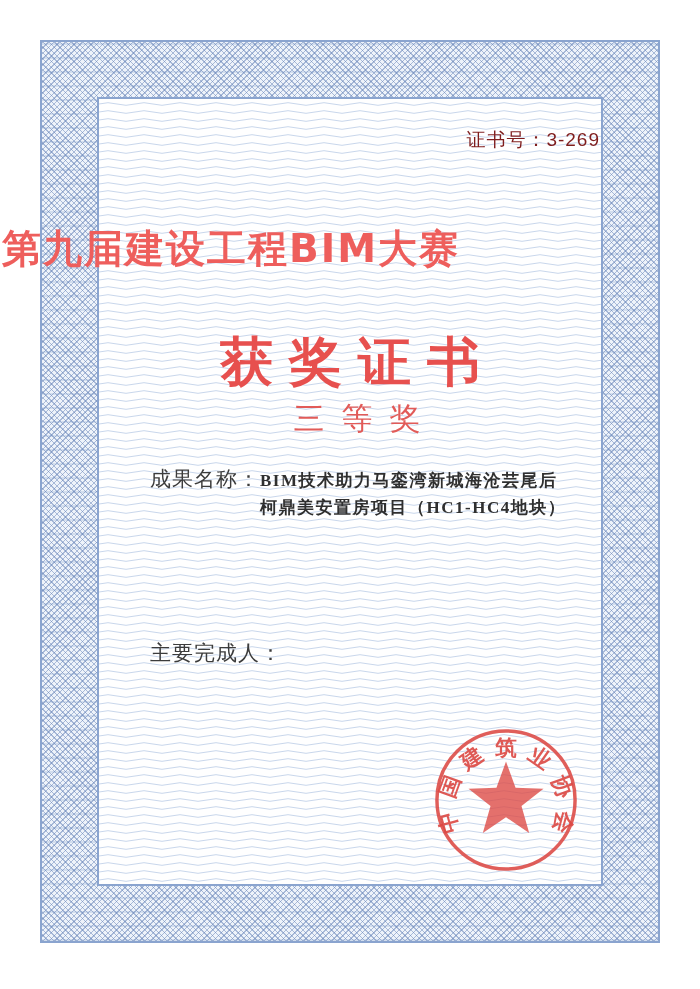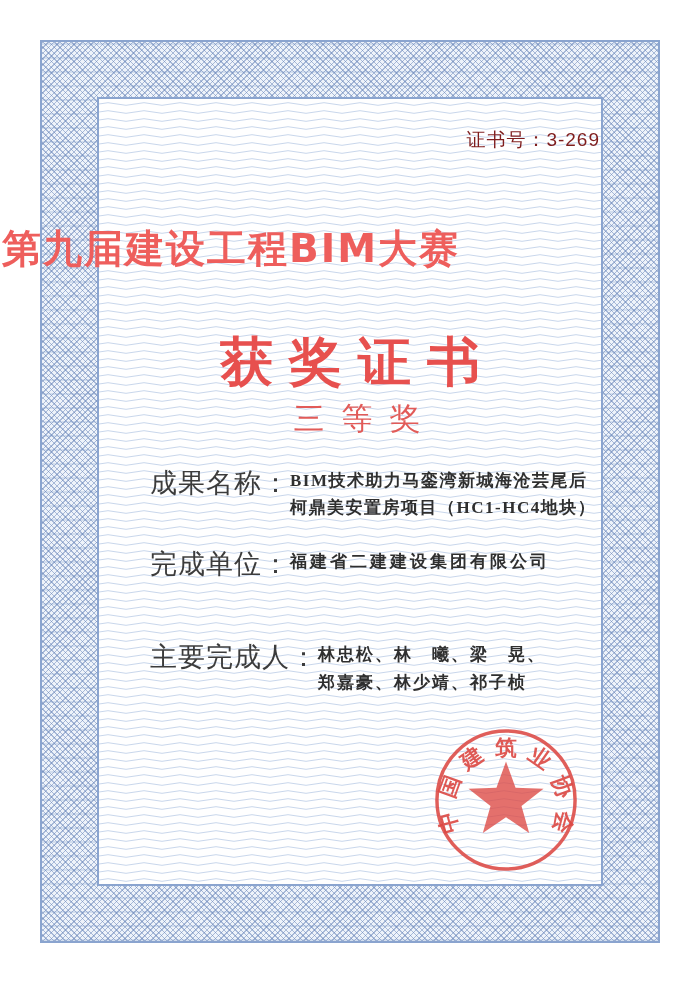--- a/index.html
+++ b/index.html
@@ -40,21 +40,21 @@
     font-size:53px;font-weight:bold;color:#e7504e;letter-spacing:16px;padding-left:16px;
     font-family:"DejaVu Serif","Liberation Serif",serif;box-sizing:border-box;margin-top:24px;
   }
   .prize{
     position:absolute;top:398px;left:0;width:700px;text-align:center;
     font-size:31px;color:#e25b58;letter-spacing:17px;padding-left:31px;
     font-family:"DejaVu Serif","Liberation Serif",serif;box-sizing:border-box;
   }
   .field{position:absolute;left:150px;display:flex;align-items:flex-start;}
   .field-label{
-    font-size:27px;color:#3c3c3c;white-space:nowrap;flex:none;
+    font-size:21px;color:#3c3c3c;white-space:nowrap;flex:none;
     font-family:"DejaVu Serif","Liberation Serif",serif;letter-spacing:1px;
   }
   .field-value{
     font-size:17px;font-weight:bold;color:#2f2f2f;line-height:27px;
     font-family:Liberation Serif, serif;letter-spacing:1.5px;
     padding-top:2px;
   }
   .f-achievement{top:465px;}
   .f-unit{top:546px;}
   .f-authors{top:639px;}
@@ -198,31 +198,23 @@
   <div class="prize">三等奖</div>
 
   <div class="field f-achievement">
     <div class="field-label">成果名称：</div>
     <div class="field-value">
       <div>BIM技术助力马銮湾新城海沧芸尾后</div>
       <div>柯鼎美安置房项目（HC1-HC4地块）</div>
     </div>
   </div>
 
-  <div class="field f-unit">
-    <div class="field-label">完成单位：</div>
-    <div class="field-value">福建省二建建设集团有限公司</div>
-  </div>
 
   <div class="field f-authors">
     <div class="field-label">主要完成人：</div>
-    <div class="field-value">
-      <div>林忠松、林　曦、梁　晃、</div>
-      <div>郑嘉豪、林少靖、祁子桢</div>
-    </div>
   </div>
 
   <svg class="seal" viewBox="0 0 150 150">
     <circle class="seal-circle" cx="75" cy="75" r="70"></circle>
     <polygon class="seal-star" points="75,36 84.7,62.7 113,63.6 90.7,81.1 98.5,108.4 75,92.5 51.5,108.4 59.3,81.1 37,63.6 65.3,62.7"></polygon>
     <g id="seal-ring">
         <text transform="translate(23.8 95.7) rotate(-105.0)" class="ring-char">中</text>
         <text transform="translate(25.2 63.9) rotate(-70.0)" class="ring-char">国</text>
         <text transform="translate(44.6 38.6) rotate(-35.0)" class="ring-char">建</text>
         <text transform="translate(75.0 29.0) rotate(0.0)" class="ring-char">筑</text>

